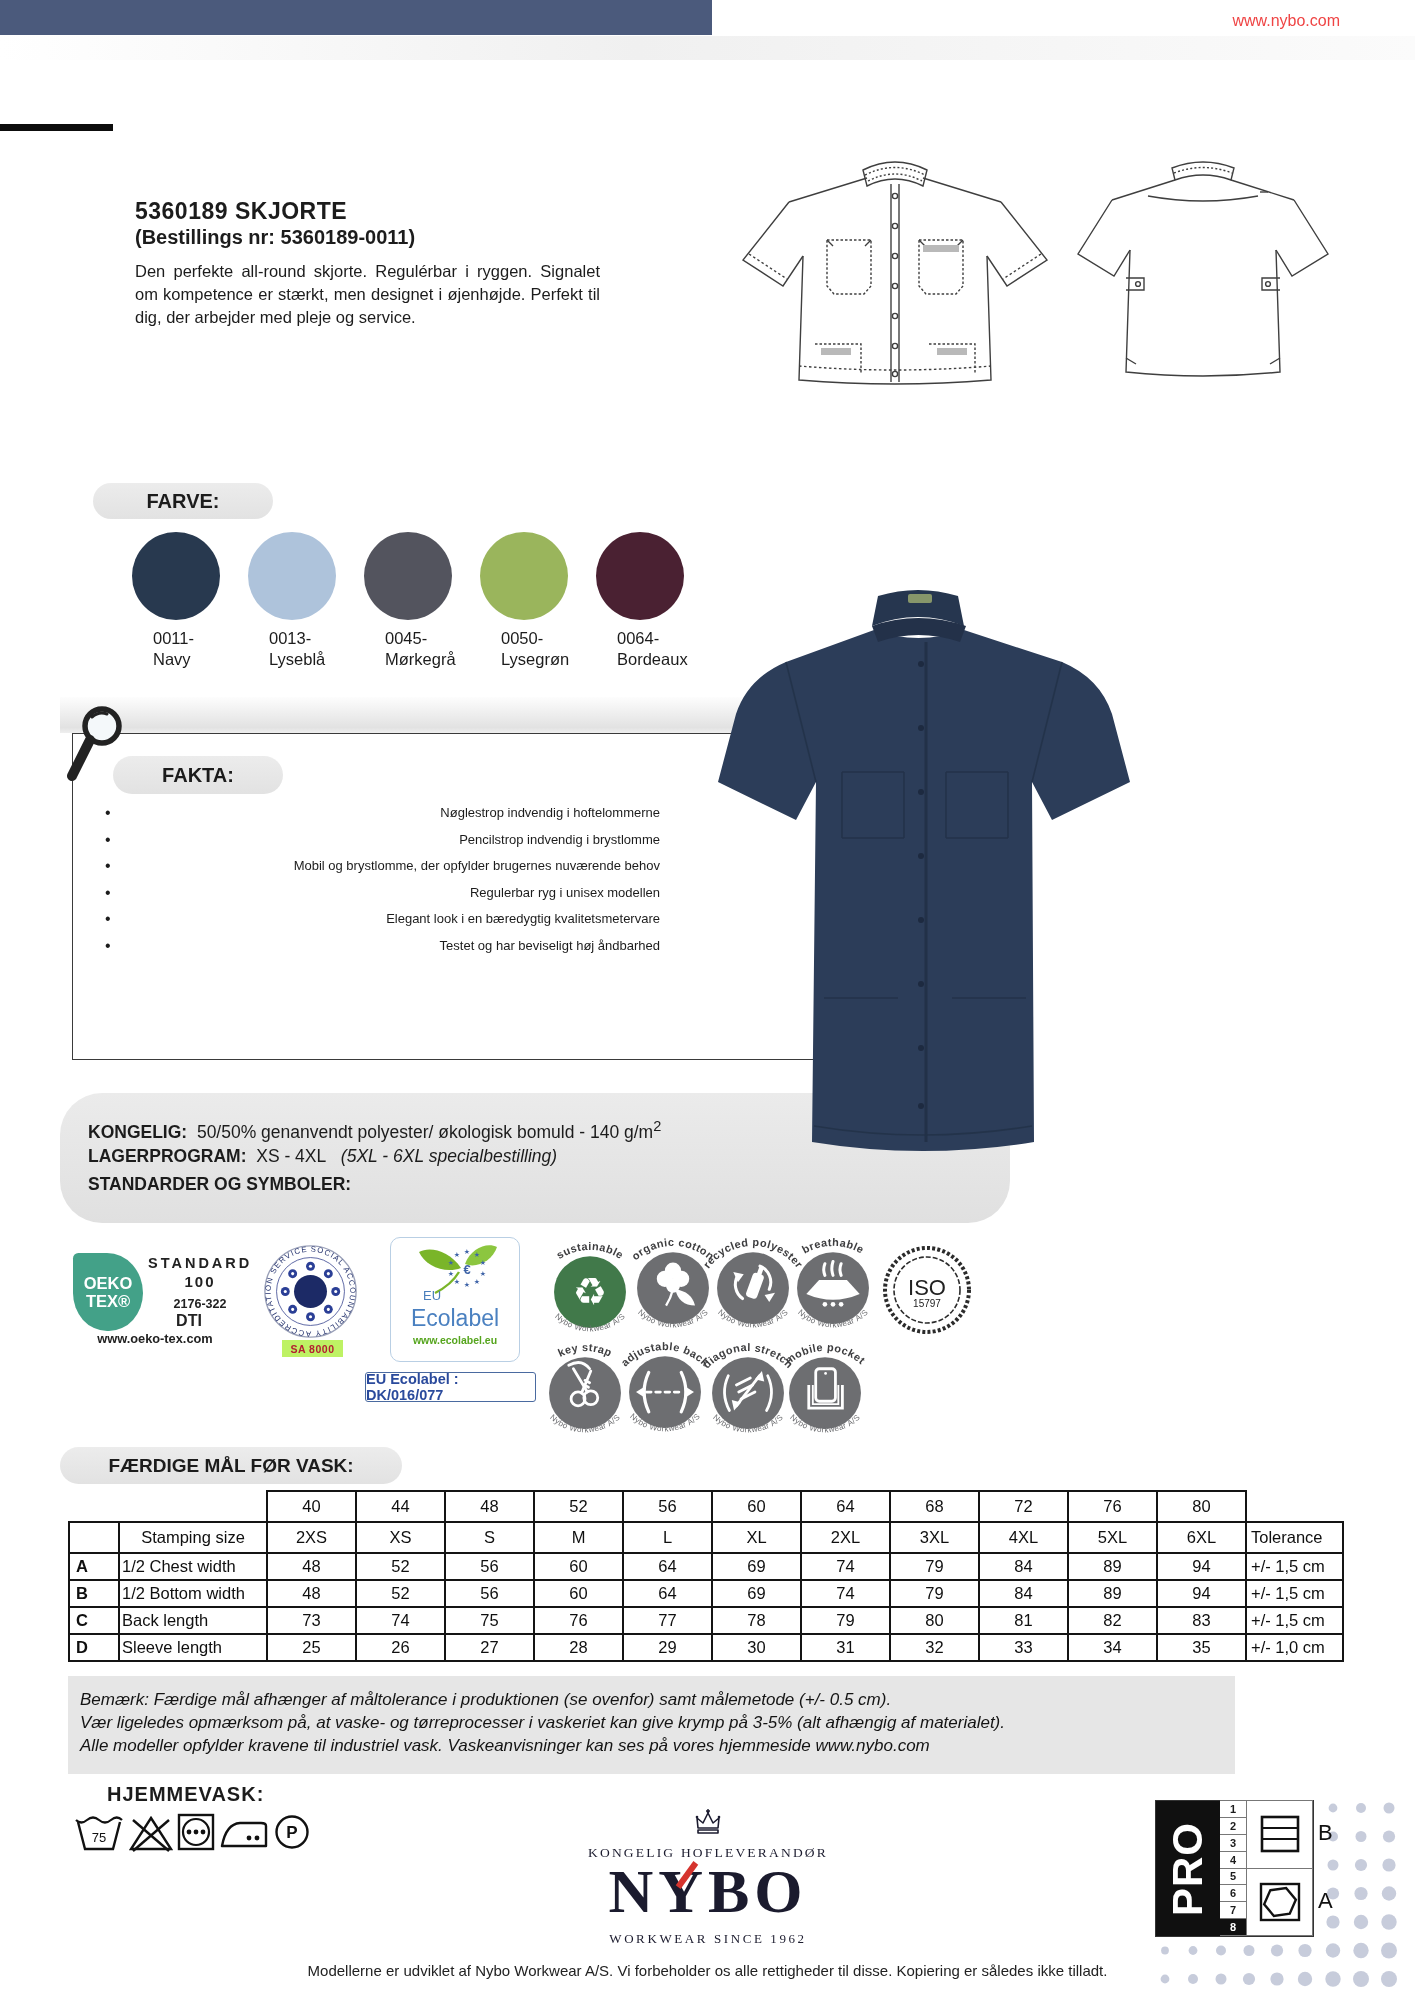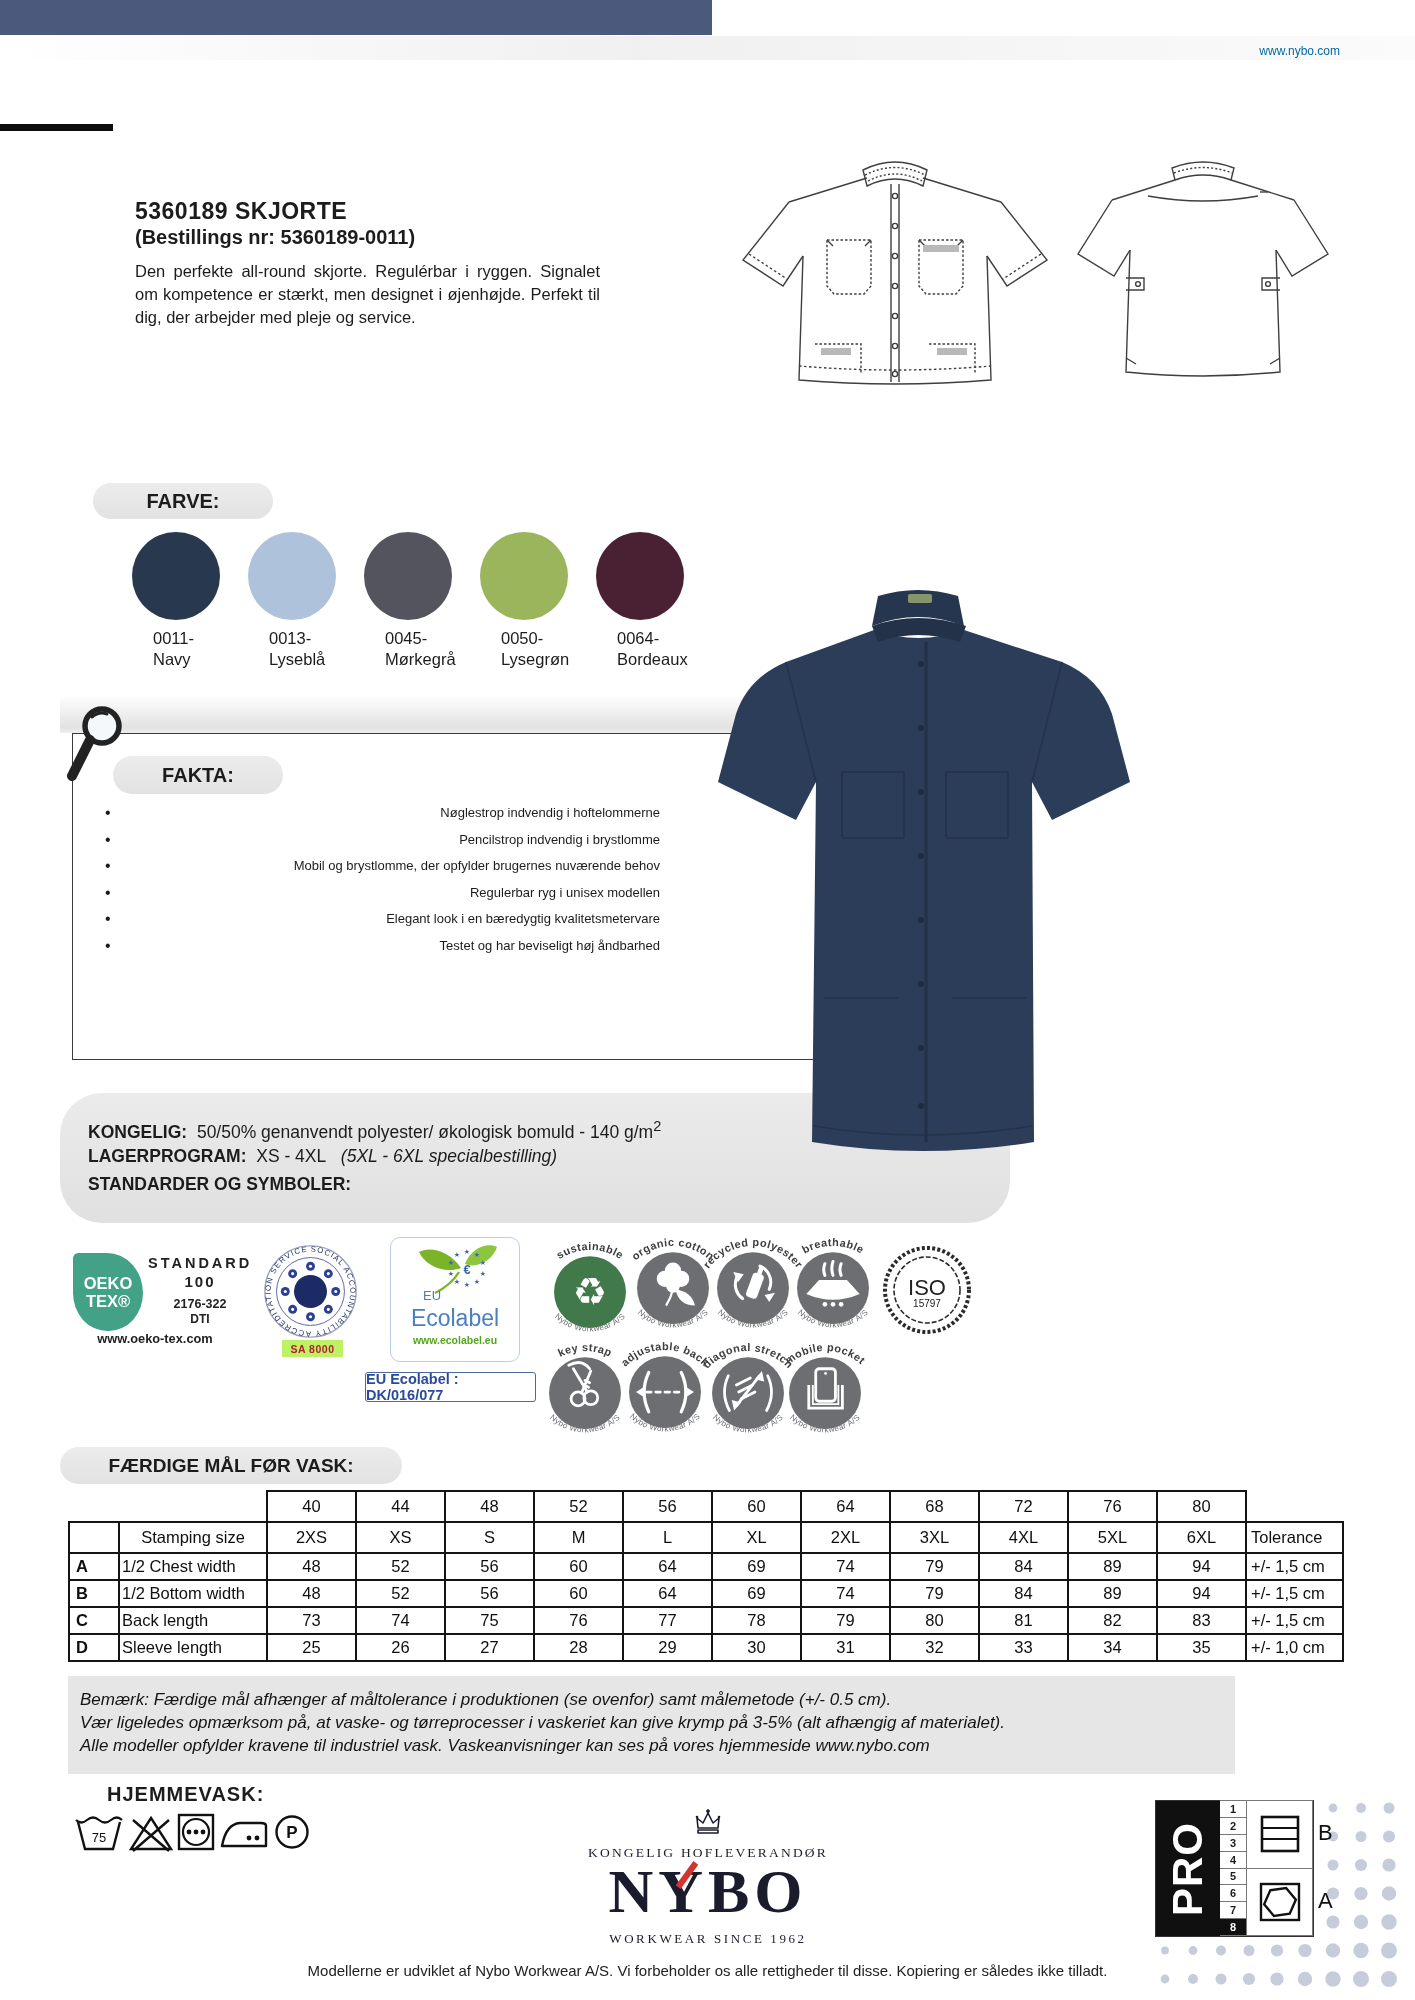--- a/index.html
+++ b/index.html
@@ -2,21 +2,21 @@
 <html><head>
 <meta charset="utf-8">
 <style>
   html,body{margin:0;padding:0;background:#888;}
   .page{position:relative;width:1415px;height:2000px;background:#ffffff;
         font-family:"Liberation Sans",sans-serif;color:#1c1c1c;overflow:hidden;margin:0 auto;}
   .abs{position:absolute;}
   .topbar{left:0;top:0;width:712px;height:35px;background:#4b5a7c;}
   .topshade{left:0;top:36px;width:1415px;height:24px;
             background:linear-gradient(to right,#ffffff 0%,#f0f0f0 45%,#fbfbfb 100%);}
-  .site-url{top:12px;right:75px;font-size:12px;color:#0369a1;margin-top:32px;}
+  .site-url{top:12px;right:75px;font-size:16px;color:#ef4444;}
   .title-dash{left:0;top:124px;width:113px;height:7px;background:#0d0d0d;}
   .page-title{left:128px;top:88px;font-size:66px;letter-spacing:2px;color:#3c7a55;}
   .prod-title{left:135px;top:198px;font-size:23px;font-weight:bold;letter-spacing:.5px;}
   .prod-order{left:135px;top:226px;font-size:20px;font-weight:bold;}
   .prod-desc{left:135px;top:260px;width:465px;font-size:16.5px;line-height:23px;text-align:justify;}
   .pill{background:linear-gradient(180deg,#ececec,#e2e2e2);border-radius:19px;
         display:flex;align-items:center;justify-content:center;font-weight:bold;font-size:20px;}
   .swatch{border-radius:50%;width:88px;height:88px;}
   .swatch-label{font-size:16.5px;line-height:21px;}
   .fakta-band{left:60px;top:697px;width:900px;height:36px;
@@ -233,21 +233,21 @@
     </g>
   </svg>
 
   <div class="abs oeko-blob">
     <div>OEKO</div>
     <div>TEX®</div>
   </div>
   <div class="abs cert-text" style="left:148px;top:1255px;width:104px;font-size:14.5px;letter-spacing:3px">STANDARD</div>
   <div class="abs cert-text" style="left:148px;top:1273px;width:104px;font-size:15px;letter-spacing:2px">100</div>
   <div class="abs cert-text" style="left:148px;top:1297px;width:104px;font-size:12.5px">2176-322</div>
-  <div class="abs cert-text" style="left:148px;top:1312px;width:104px;font-size:12px">DTI</div>
+  <div class="abs cert-text" style="left:137px;top:1312px;width:104px;font-size:16px">DTI</div>
   <div class="abs cert-text" style="left:80px;top:1331px;width:150px;font-size:12.8px">www.oeko-tex.com</div>
 
   <svg class="abs" style="left:262px;top:1243px" width="97" height="97" viewBox="0 0 100 100">
     <defs>
         <path id="saring" d="M 50,9 A 41,41 0 1 1 49.9,9" fill="none"></path>
       </defs>
     <circle cx="50" cy="50" r="47" fill="none" stroke="#9aa0b8" stroke-width="1.4"></circle>
     <circle cx="50" cy="50" r="35" fill="none" stroke="#33408c" stroke-width="0.8"></circle>
     <text class="sa-ring" font-size="8" fill="#26346f" letter-spacing="1.2">
       <textPath href="#saring" startOffset="0">SOCIAL  ACCOUNTABILITY  ACCREDITATION  SERVICES</textPath>

